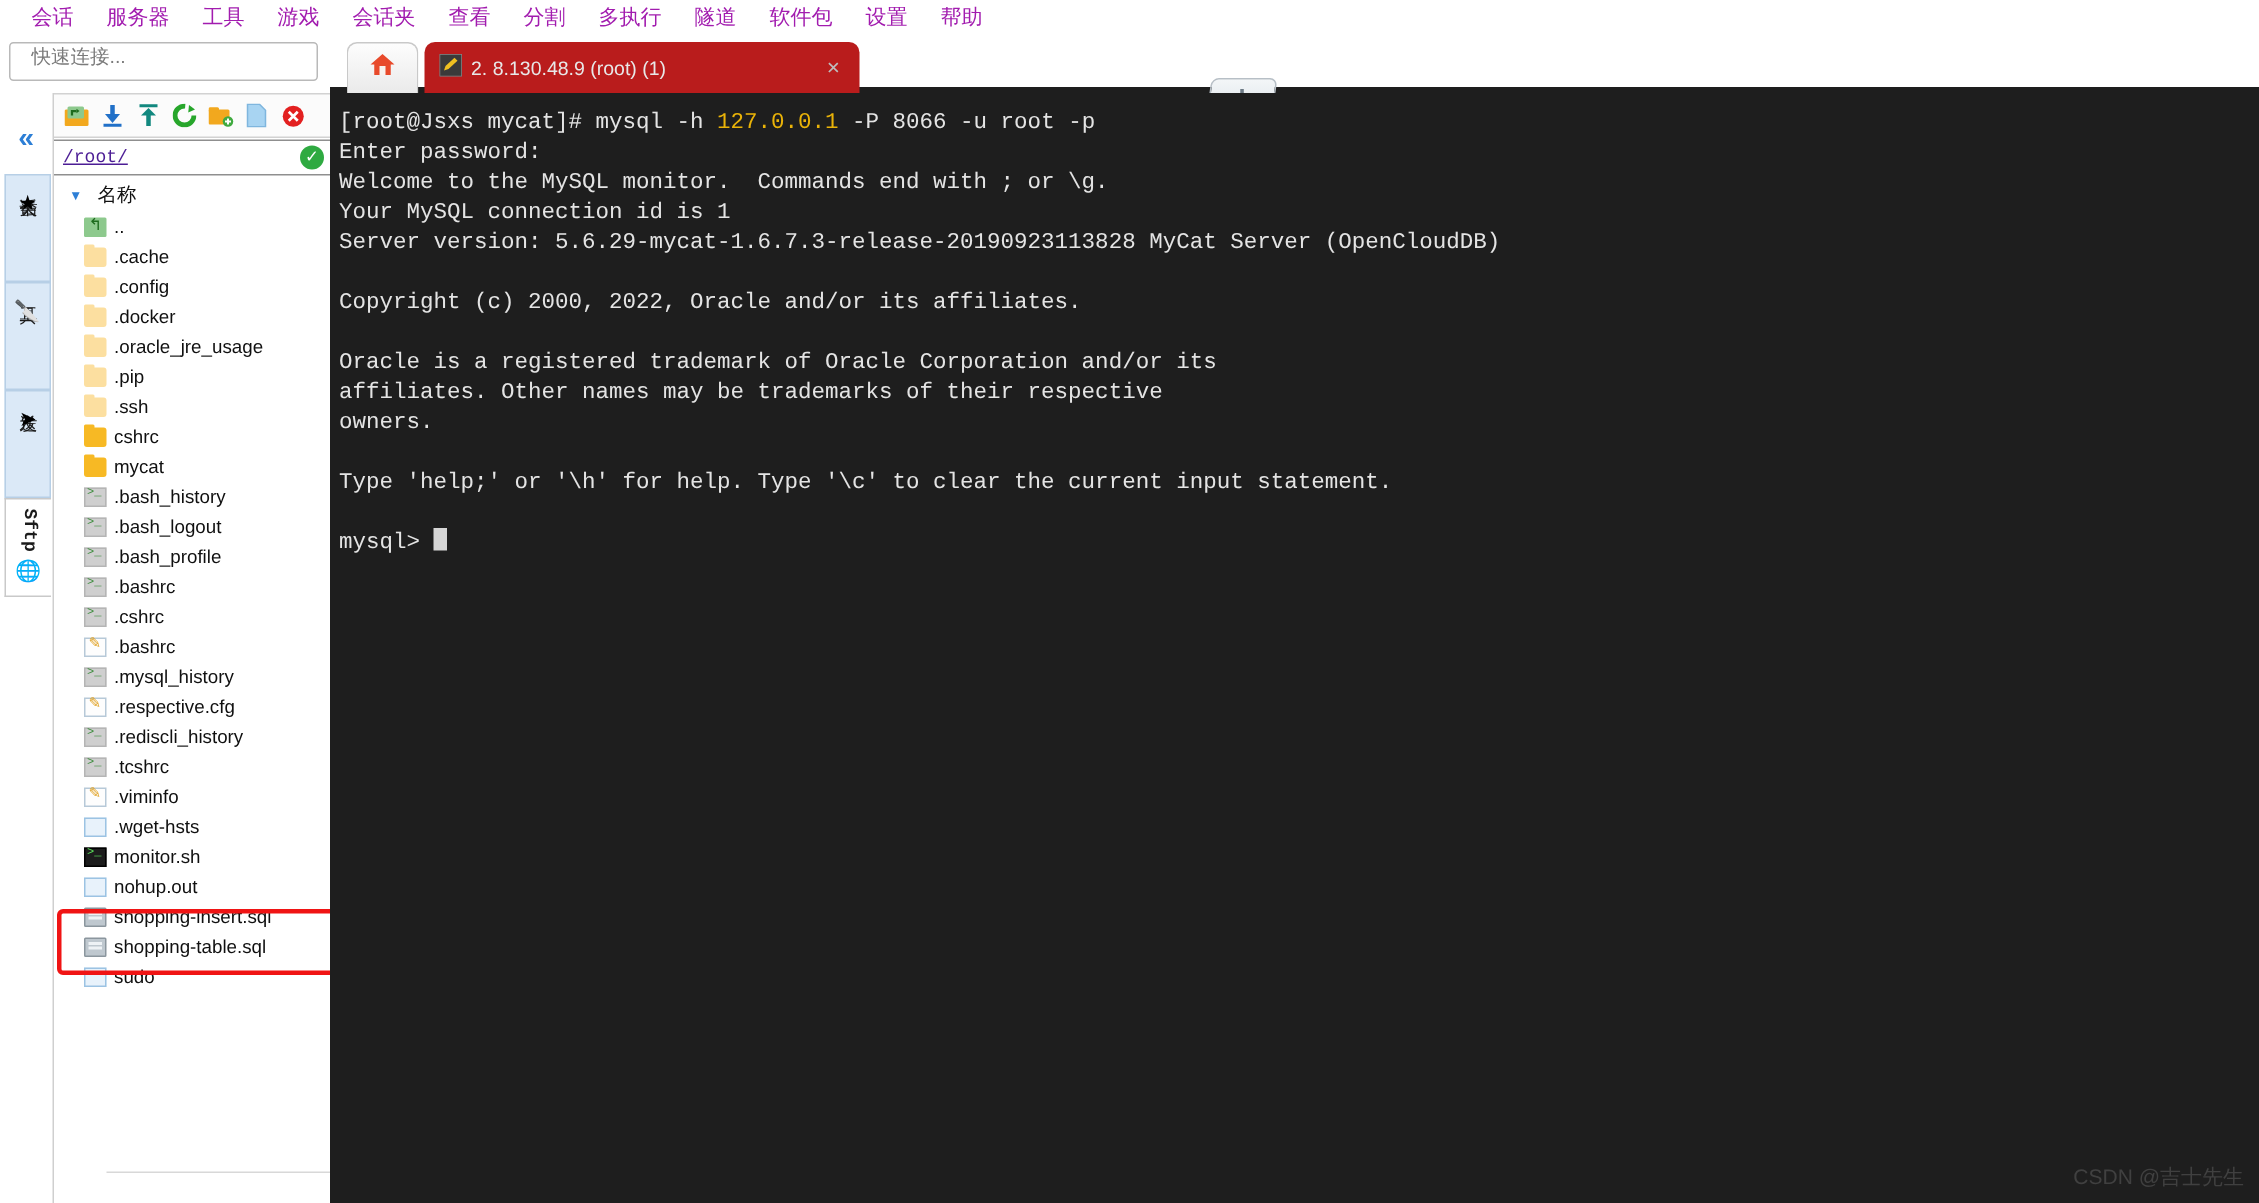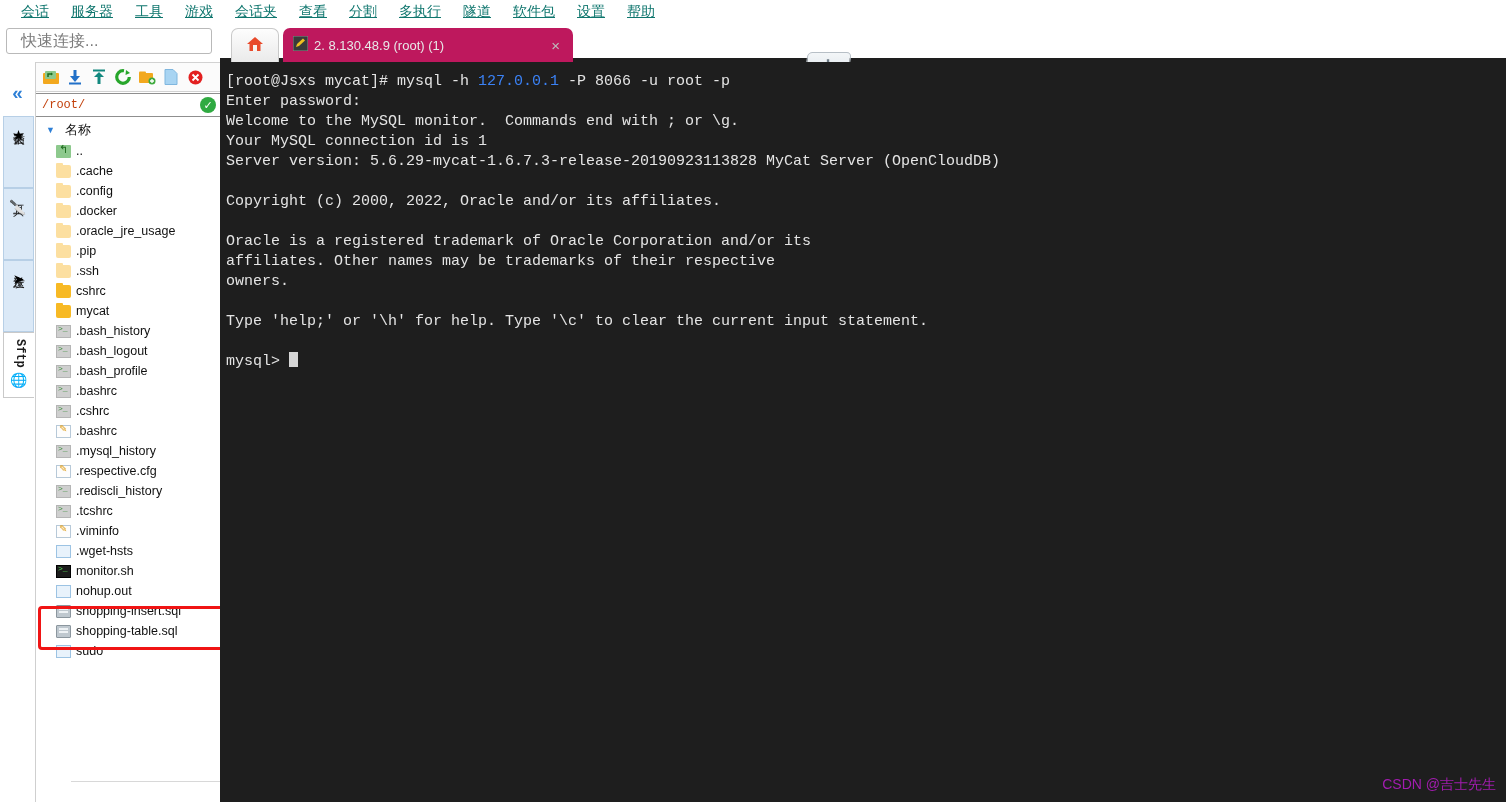--- a/index.html
+++ b/index.html
@@ -11,50 +11,50 @@
   }
   #app { position:relative; width:1506px; height:802px; background:#fff; }
 
   
   .menubar{
     position:absolute; left:0; top:0; width:1506px; height:23px;
     background:#ffffff; display:flex; align-items:center;
     padding-left:10px;
   }
   .menubar .mi{
-    font-size:14px; color:#0f766e; padding:0 11px; line-height:23px;
-    white-space:nowrap; cursor:default;text-decoration:underline;
+    font-size:14px; color:#a21caf; padding:0 11px; line-height:23px;
+    white-space:nowrap; cursor:default;
   }
 
   
   .quickconnect{
     position:absolute; left:6px; top:28px; width:206px; height:26px;
     border:1px solid #b9b9b9; border-radius:3px; background:#fff;
-    display:flex; align-items:center; padding-left:14px;
-    font-size:16px; color:#7b7b7b;
+    display:flex; align-items:flex-start; padding-left:14px;
+    font-size:13px; color:#7b7b7b;
   }
 
   
   .tabstrip{
     position:absolute; left:220px; top:22px; width:1286px; height:40px;
     background:#ffffff;
   }
   .tabstrip .bgline{
     position:absolute; left:0; bottom:0; width:100%; height:4px; background:#1e1e1e;
   }
   .tab-home{
     position:absolute; left:11px; top:6px; width:48px; height:34px;
     background:linear-gradient(#fdfdfd,#eaeaea);
     border:1px solid #c9c9c9; border-bottom:none;
     border-radius:7px 7px 0 0;
     display:flex; align-items:center; justify-content:center;
   }
   .tab-active{
     position:absolute; left:63px; top:6px; width:290px; height:34px;
-    background:#be185d; border-radius:7px 7px 0 0;
+    background:#b91c1c; border-radius:7px 7px 0 0;
     display:flex; align-items:center; padding:0 8px 0 10px;
     color:#e8e8e8; font-size:13px;
   }
   .tab-active .ttl{ flex:1; white-space:nowrap; overflow:hidden; margin-left:6px;}
   .tab-close{ color:#bdbdbd; font-size:15px; padding:0 5px; cursor:pointer;}
   .tab-new{
     position:absolute; left:586px; top:30px; width:44px; height:24px;
     background:linear-gradient(#f3f6f8,#dfe5ea);
     border:1px solid #b7bfc6; border-radius:5px 5px 0 0;
     display:flex; align-items:center; justify-content:center;
@@ -102,21 +102,21 @@
   .tb-ico{
     width:20px; height:20px; display:flex; align-items:center; justify-content:center;
     cursor:pointer; font-size:13px;
   }
   .pathbar{
     position:absolute; left:0; top:31px; width:185px; height:24px;
     border:1px solid #8f8f8f; border-left:none; background:#fff;
     display:flex; align-items:center; padding:0 4px 0 6px;
   }
   .pathbar .pv{
-    flex:1; font-family:"Liberation Mono", monospace; font-size:12px; color:#c2410c;
+    flex:1; font-family:"Liberation Mono", monospace; font-size:12px; color:#4c1d95;text-decoration:underline;
   }
   .ok-dot{
     width:16px; height:16px; border-radius:50%; background:#2faa41;
     color:#fff; font-size:11px; display:flex; align-items:center; justify-content:center;
     line-height:1;
   }
   .colhead{
     position:absolute; left:0; top:57px; width:185px; height:22px;
     display:flex; align-items:center; font-size:13px; color:#111;
   }
@@ -153,28 +153,28 @@
 
   
   .term{
     position:absolute; left:220px; top:62px; width:1286px; height:740px;
     background:#1e1e1e; padding:10px 0 0 6px;
     font-family:"Liberation Mono","DejaVu Sans Mono", monospace;
     font-size:15px; line-height:20px; color:#e4e4e4;
     white-space:pre; overflow:hidden;
   }
   .term .ln{ height:20px; }
-  .mag{ color:#3b82f6;text-align:right; }
+  .mag{ color:#eab308;text-align:right; }
   .cursor{
     display:inline-block; width:9px; height:15px; background:#d6d6d6;
     vertical-align:-2px;
   }
   .watermark{
     position:absolute; right:10px; bottom:8px;
-    color:#a21caf; font-size:14px; font-family:"Liberation Sans",sans-serif;
+    color:#404040; font-size:14px; font-family:"Liberation Sans",sans-serif;
   }
   .sftp-bottom{
     position:absolute; left:35px; top:719px; width:185px; height:83px;
     background:#fff; border-top:1px solid #d8d8d8;
   }
 </style>
 </head>
 <body>
 
 <div id="app">

